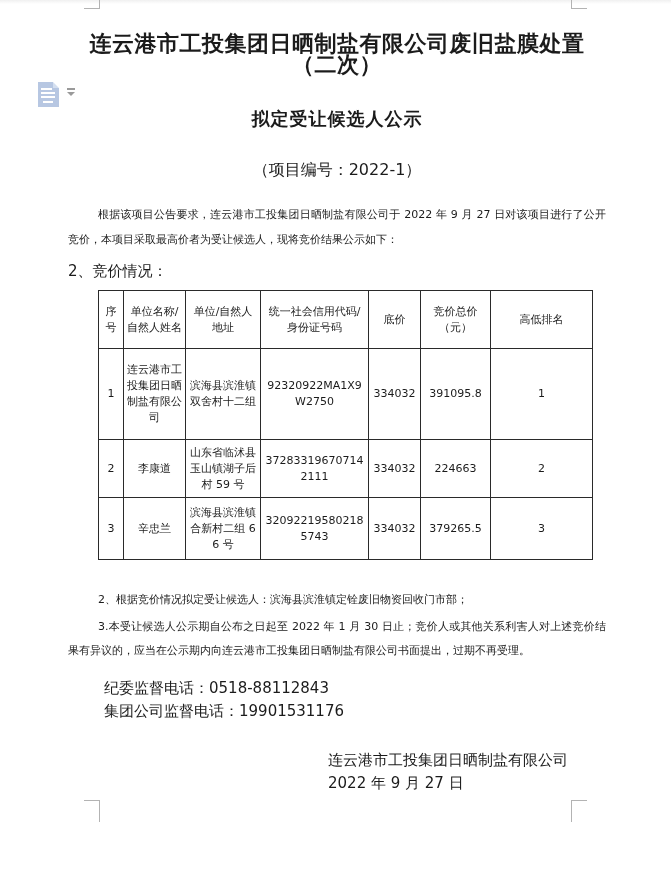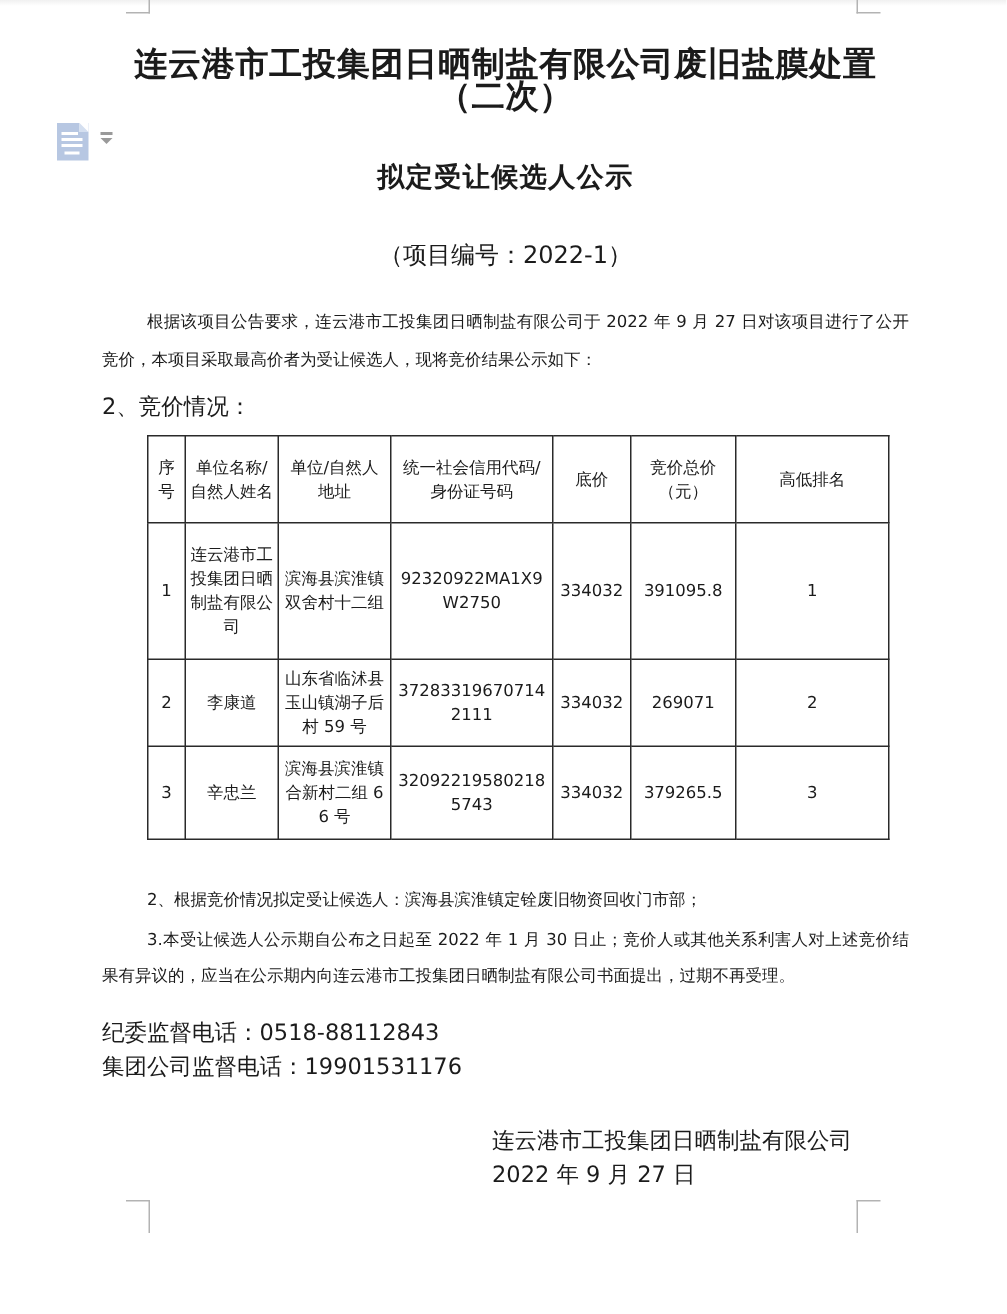--- a/index.html
+++ b/index.html
@@ -38,21 +38,21 @@
   th,td{border:1px solid #2a2a2a;font-weight:normal;font-size:11px;line-height:16px;
     text-align:center;vertical-align:middle;padding:2px 3px;word-break:break-all;}
   thead tr{height:58px;}
   tbody tr:nth-child(1){height:91px;}
   tbody tr:nth-child(2){height:58px;}
   tbody tr:nth-child(3){height:62px;}
   .c0{width:25px}.c1{width:62px}.c2{width:75px}.c3{width:108px}.c4{width:52px}.c5{width:70px}.c6{width:102px}
   .para2{margin-top:27px;text-indent:30px;}
   .para3{margin-top:3px;text-indent:30px;line-height:24px;}
   .contact{margin-top:14px;font-size:15px;line-height:23px;}
-  .contact div{white-space:nowrap;}
+  .contact div{white-space:nowrap;margin-left:36px;}
   .signature{margin-top:26px;margin-right:38px;margin-left:auto;width:fit-content;
     font-size:15px;line-height:23px;text-align:left;}
 </style>
 </head>
 <body>
 
 <div class="top-edge"></div>
 
 <div class="mark mark-tl"></div>
 <div class="mark mark-tr"></div>
@@ -111,21 +111,21 @@
           <td>334032</td>
           <td>391095.8</td>
           <td>1</td>
         </tr>
         <tr>
           <td>2</td>
           <td>李康道</td>
           <td>山东省临沭县玉山镇湖子后村 59 号</td>
           <td>372833196707142111</td>
           <td>334032</td>
-          <td>269071</td>
+          <td>224663</td>
           <td>2</td>
         </tr>
         <tr>
           <td>3</td>
           <td>辛忠兰</td>
           <td>滨海县滨淮镇合新村二组 66 号</td>
           <td>320922195802185743</td>
           <td>334032</td>
           <td>379265.5</td>
           <td>3</td>

